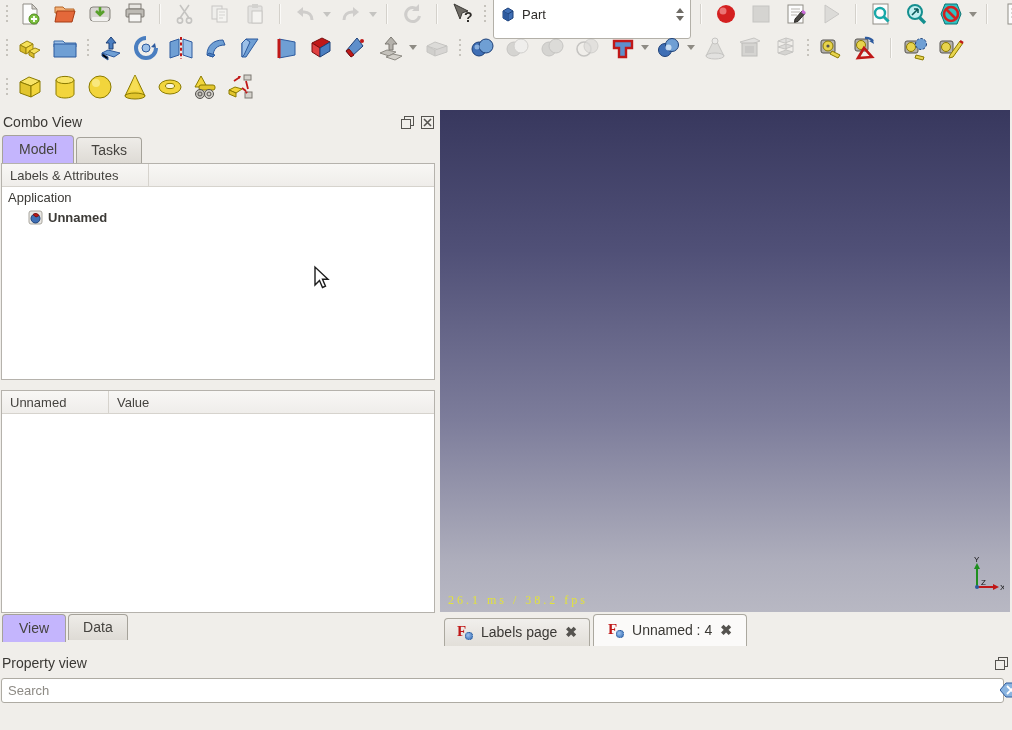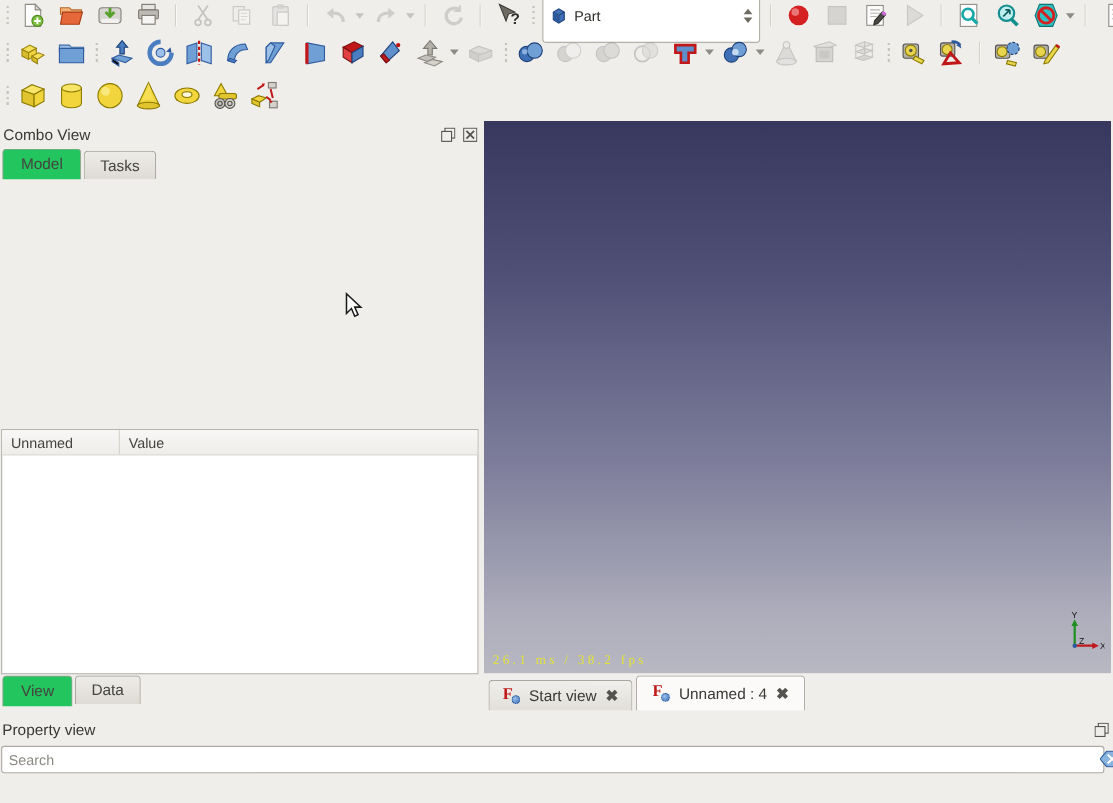--- a/index.html
+++ b/index.html
@@ -23,21 +23,21 @@
   .spin .dn{border-top:5px solid #6e6b65}
   
   #combo-dock{position:absolute;left:0;top:108px;width:438px;height:540px}
   .dock-head{position:absolute;top:4px;left:3px;right:4px;height:20px;display:flex;align-items:center}
   .dock-title{font-size:14px;color:#3a3834}
   .dock-btns{margin-left:auto;display:flex;gap:6px}
   .dock-btn{width:14px;height:14px;display:flex;align-items:center;justify-content:center}
   .dtabs{position:absolute;top:28px;left:2px;display:flex;align-items:flex-end;height:27px}
   .dtab{font-size:14px;padding:4px 14px 5px;border:1px solid #a5a29a;border-bottom:none;
         border-radius:4px 4px 0 0;background:linear-gradient(#eeece8,#dedbd5);margin-right:2px;color:#45433f}
-  .dtab.active{background:#22c55e;position:relative;z-index:2;padding:5px 16px 6px}
+  .dtab.active{background:#c4b5fd;position:relative;z-index:2;padding:5px 16px 6px}
   .panel{position:absolute;left:1px;right:3px;background:#fff;border:1px solid #b5b2ac}
   #tree-panel{top:55px;height:215px}
   .col-head{height:22px;background:linear-gradient(#f8f7f5,#efedea);border-bottom:1px solid #d6d3cd;display:flex;align-items:center;font-size:13px;color:#45433f}
   .col-head .c1{padding-left:8px;width:138px;border-right:1px solid #d6d3cd;height:100%;display:flex;align-items:center}
   .tree-row{font-size:13px;padding:3px 0 2px 6px;display:flex;align-items:center}
   .tree-row.child{padding-left:26px;font-weight:bold;gap:5px}
   #prop-panel{top:282px;height:221px}
   #prop-panel .c1{width:98px}
   #vd-tabs{position:absolute;top:506px;left:2px;display:flex;align-items:flex-start;height:28px}
   
@@ -477,20 +477,36 @@
             <rect x="0.5" y="0.5" width="12" height="12" fill="none" stroke="#55534f"></rect>
             <path d="M3 3l7 7M10 3l-7 7" stroke="#55534f" stroke-width="1.6"></path>
           </svg>
         </span>
     </span>
   </div>
   <div class="dtabs">
     <span class="dtab active">Model</span>
     <span class="dtab">Tasks</span>
   </div>
+  <div class="panel" id="tree-panel">
+    <div class="col-head">
+        <span class="c1">Labels &amp; Attributes</span>
+      </div>
+    <div class="tree-row">
+        <span>Application</span>
+      </div>
+    <div class="tree-row child">
+      <svg width="15" height="15" viewBox="0 0 15 15">
+          <rect x="1" y="1" width="13" height="13" rx="2" fill="#e9e7e3" stroke="#aaa79f"></rect>
+          <circle cx="7.5" cy="8.5" r="4.5" fill="#3f6fb5" stroke="#1d4078"></circle>
+          <path d="M5 4.5a4 4 0 0 1 6 1L8 7z" fill="#c01818" stroke="#7a0e0e"></path>
+        </svg>
+      <span>Unnamed</span>
+    </div>
+  </div>
   <div class="panel" id="prop-panel">
     <div class="col-head">
       <span class="c1">Unnamed</span>
       <span style="padding-left:8px">Value</span>
     </div>
   </div>
   <div id="vd-tabs">
     <span class="dtab active">View</span>
     <span class="dtab">Data</span>
   </div>
@@ -509,21 +525,21 @@
     <text x="11" y="29" font-size="8" fill="#111">Z</text>
   </svg>
 </div>
 
 <div id="mdi-tabs">
   <span class="mtab">
     <span class="fcicon">
         <span class="f">F</span>
         <span class="gear"></span>
       </span>
-    <span>Start view</span>
+    <span>Labels page</span>
     <span class="mclose">✖</span>
   </span>
   <span class="mtab active">
     <span class="fcicon">
         <span class="f">F</span>
         <span class="gear"></span>
       </span>
     <span>Unnamed : 4</span>
     <span class="mclose">✖</span>
   </span>

